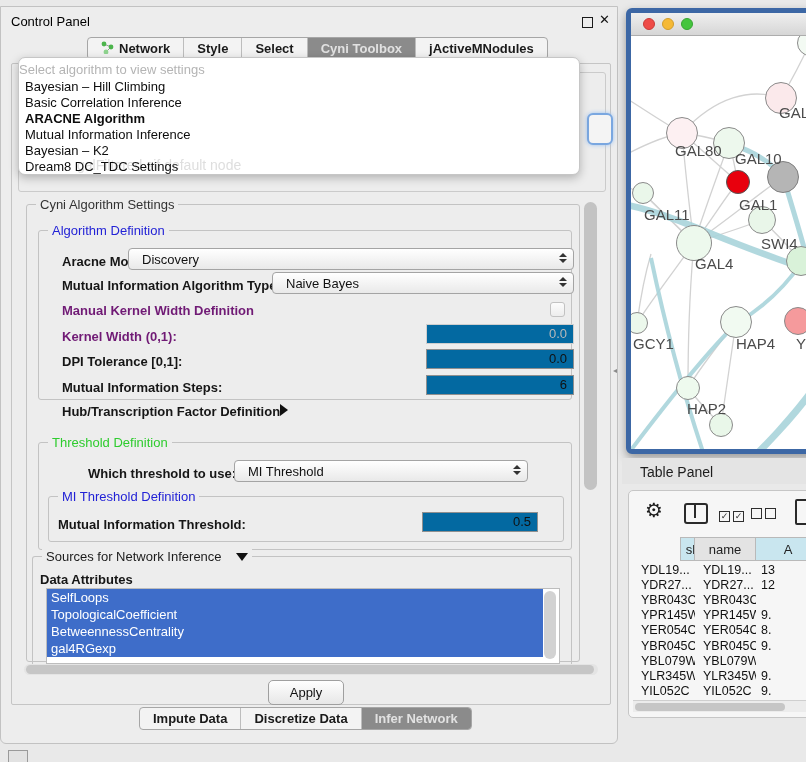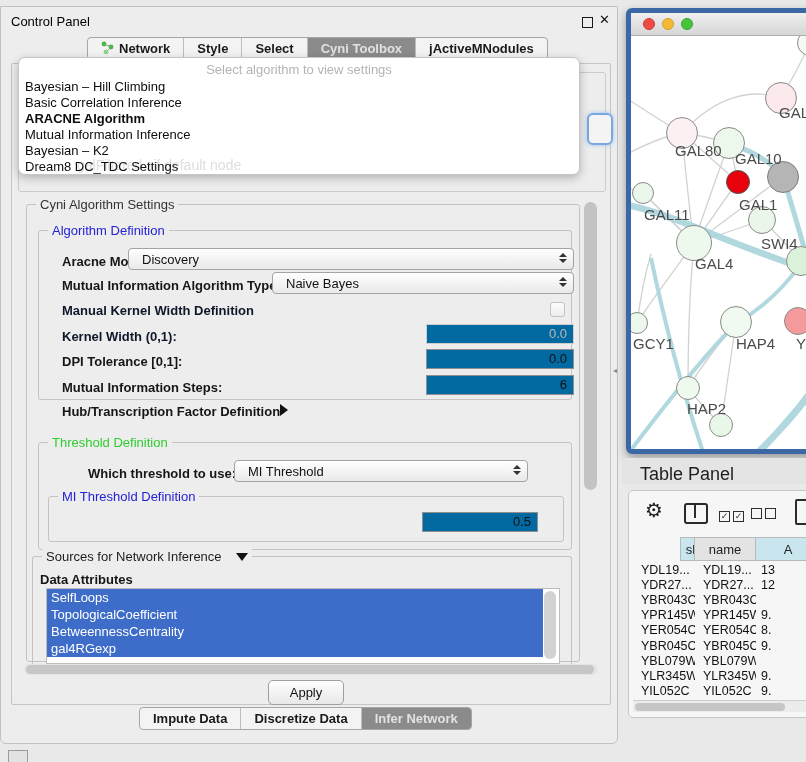--- a/index.html
+++ b/index.html
@@ -21,34 +21,34 @@
   #bottom-tabs{left:138px;top:700px;}
   
   #inner-panel{left:10px;top:56px;width:598px;height:640px;border:1px solid #c5c5c5;
     background:#ededed;border-radius:2px;}
   #hidden-top-box{left:6px;top:8px;width:586px;height:118px;border:1px solid #cbcbcb;border-radius:3px;}
   #combo-fragment{left:568px;top:40px;width:22px;height:28px;border:2px solid #7aa7e0;
     border-radius:6px;box-shadow:0 0 4px #9cc2f0;background:#f4f4f4;}
   
   #alg-overlay{left:18px;top:57px;width:560px;height:116px;background:#fff;
     border:1px solid #c6c6c6;border-radius:7px;box-shadow:0 3px 10px rgba(0,0,0,.25);z-index:40;}
-  #alg-prompt{left:0;top:4px;width:100%;text-align:center;font-size:13px;color:#b4b4b4;}
+  #alg-prompt{left:0;top:4px;width:100%;text-align:left;font-size:13px;color:#b4b4b4;}
   #ghost-text{left:58px;bottom:1px;font-size:14px;color:#dedede;z-index:1;}
   .alg-item{position:relative;z-index:2;font-size:13px;color:#0d0d0d;height:16px;
     line-height:16px;padding-left:6px;white-space:nowrap;}
   #alg-list{left:0;top:21px;width:100%;}
   .alg-item.bold{font-weight:bold;}
   
   .grp{border:1px solid #c3c3c3;border-radius:3px;}
   .grp-t{position:absolute;top:-8px;left:9px;background:#ededed;padding:0 4px;
     font-size:13px;white-space:nowrap;}
   .blue-t{color:#2222d6;}
   .green-t{color:#2ecc2e;}
   .lbl{font-size:13px;font-weight:bold;color:#161616;white-space:nowrap;}
-  .dis{color:#0f172a;}
+  .dis{color:#701a75;}
   .combo{background:linear-gradient(#ffffff,#e9e9e9);border:1px solid #a4a4a4;
     border-radius:4px;font-size:13px;color:#111;display:flex;align-items:center;
     padding-left:13px;box-sizing:border-box;height:22px;}
   .spin{position:absolute;right:6px;top:4px;width:8px;display:flex;flex-direction:column;gap:2px;}
   .spin i{width:0;height:0;border-left:4px solid transparent;border-right:4px solid transparent;}
   .spin .up{border-bottom:4px solid #333;}
   .spin .dn{border-top:4px solid #333;}
   .field{background:#0369a1;border:1px solid #ababab;font-size:13px;color:#111;
     text-align:right;padding:0 6px 0 0;box-sizing:border-box;height:20px;line-height:18px;}
   .field.dis{color:#b9b9b9;border-color:#cecece;}
@@ -69,21 +69,21 @@
   #net-window{left:626px;top:8px;width:192px;height:446px;border:5px solid #3c67a5;
     border-radius:6px;background:#fff;box-shadow:0 4px 10px rgba(0,0,0,.35);box-sizing:border-box;}
   #net-titlebar{left:0;top:0;width:100%;height:22px;
     background:linear-gradient(#efefef,#d6d6d6);border-bottom:1px solid #adadad;}
   .light{width:12px;height:12px;border-radius:50%;position:absolute;top:5px;box-sizing:border-box;}
   #net-canvas{left:0;top:23px;width:182px;height:413px;background:#fff;overflow:hidden;}
   .net-node{position:absolute;border-radius:50%;border:1px solid #8a8a8a;box-sizing:border-box;}
   .net-label{position:absolute;font-size:15px;color:#4b4b4b;white-space:nowrap;}
   
   #table-titlebar{left:622px;top:458px;width:184px;height:26px;background:#e4e4e4;}
-  #table-title{left:18px;top:6px;font-size:18px;color:#1d1d1d;}
+  #table-title{left:18px;top:6px;font-size:14px;color:#1d1d1d;}
   #table-window{left:628px;top:490px;width:196px;height:228px;background:#f6f6f6;
     border:1px solid #c6c6c6;border-radius:5px;box-sizing:border-box;}
   .tb-icon{position:absolute;top:12px;}
   #gear-icon{left:16px;top:7px;font-size:20px;color:#1c1c1c;}
   #panes-icon{left:55px;width:20px;height:17px;border:2px solid #2a2a2a;border-radius:3px;}
   #panes-icon i{position:absolute;left:8px;top:0;width:2px;height:13px;background:#2a2a2a;}
   .mini-chk{width:9px;height:9px;border:1.5px solid #2e2e2e;display:inline-block;
     font-size:9px;line-height:8px;color:#2e2e2e;text-align:center;margin-right:3px;}
   #checked-icons{left:90px;top:14px;}
   #unchecked-icons{left:122px;top:14px;}
@@ -181,20 +181,21 @@
     <div class="abs combo" style="left:222px;top:396px;width:294px;">
       <span>MI Threshold</span>
       <span class="spin">
           <i class="up"></i>
           <i class="dn"></i>
         </span>
     </div>
     <div class="abs grp" style="left:36px;top:432px;width:514px;height:44px;">
       <span class="grp-t blue-t">MI Threshold Definition</span>
     </div>
+    <div class="abs lbl" style="left:46px;top:453px;">Mutual Information Threshold:</div>
     <div class="abs field" style="left:410px;top:448px;width:116px;border-color:#8f8f8f;">0.5</div>
 
     <div class="abs grp" style="left:20px;top:492px;width:538px;height:112px;border-bottom:none;">
       <span class="grp-t" style="color:#1c1c1c;display:flex;align-items:center;gap:14px;">
         <span>Sources for Network Inference</span>
         <span class="tri-down"></span>
       </span>
     </div>
     <div class="abs lbl" style="left:28px;top:508px;">Data Attributes</div>
     <div class="abs" style="left:34px;top:524px;width:512px;height:74px;background:#fff;border:1px solid #bdbdbd;">

